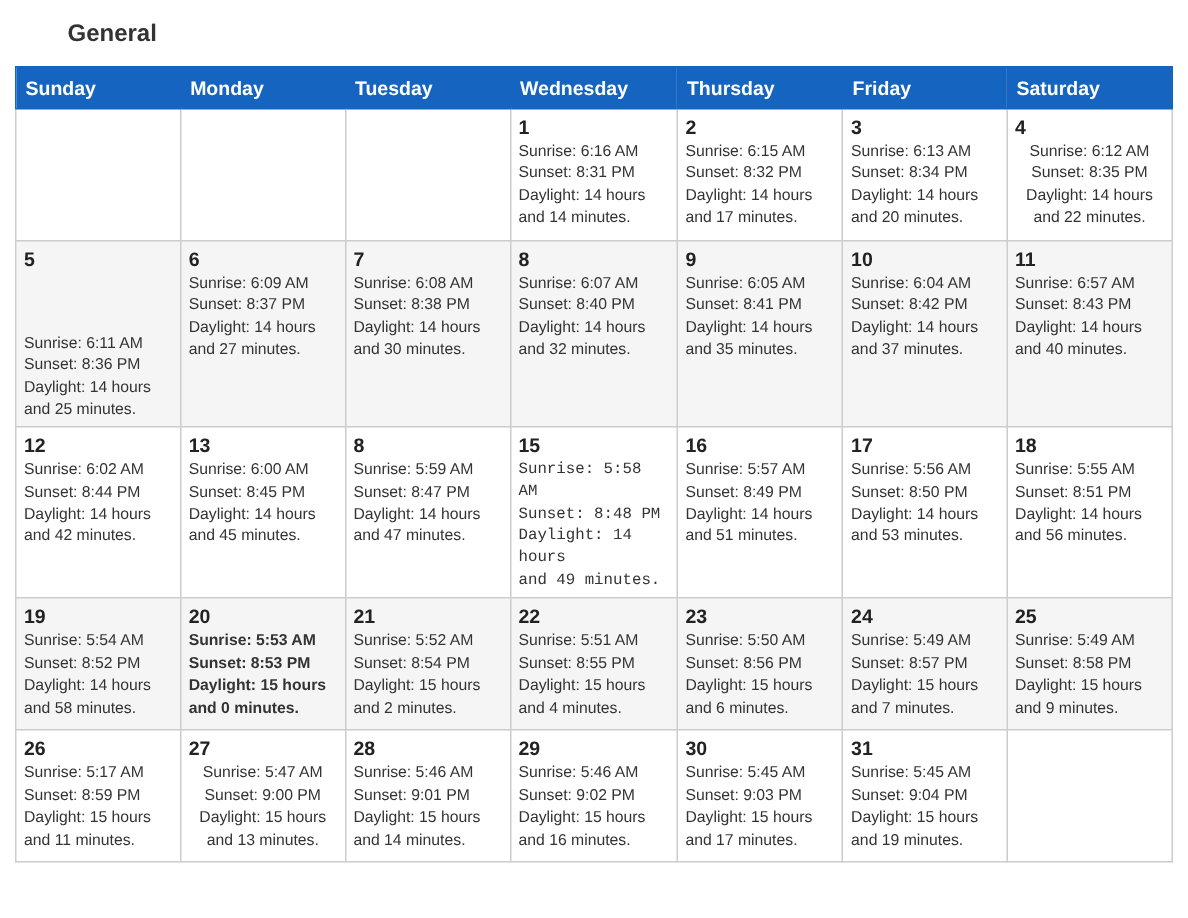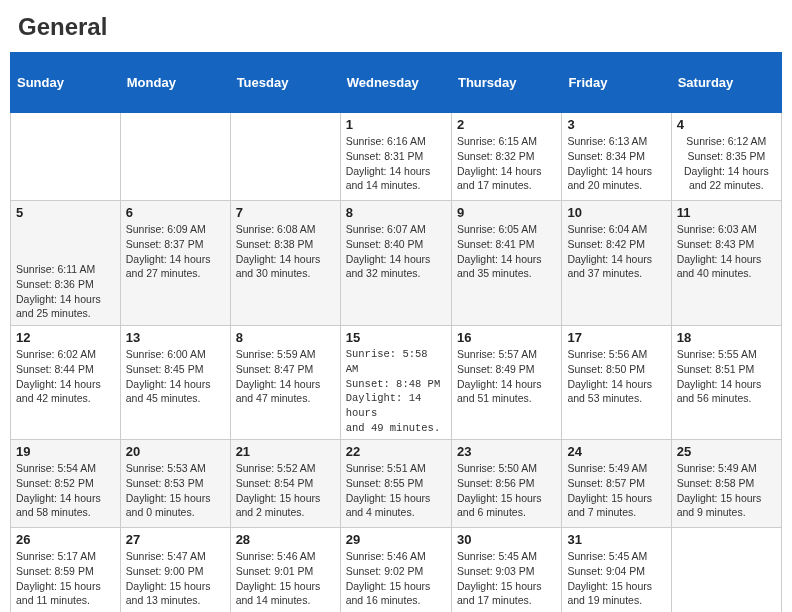--- a/index.html
+++ b/index.html
@@ -16,24 +16,25 @@
       align-items: flex-start;
       margin-bottom: 8px;
       padding: 4px 8px;
     }
     .logo {
       display: flex;
       align-items: center;
       gap: 2px;
     }
     .logo-text {
-      font-size: 24px;
+      font-size: 16px;
       font-weight: bold;
       color: #333;
       line-height: 1.1;
+      margin-left: 27px;
     }
     .logo-text span { display: block; }
     .title-block { text-align: right; }
     .month-year {
       font-size: 36px;
       font-weight: bold;
       color: #222;
       line-height: 1.1;
     }
     .location {
@@ -42,21 +43,21 @@
     }
     .calendar {
       width: 100%;
       border-collapse: collapse;
       font-size: 11px;
     }
     .calendar th {
       background: #1565c0;
       color: #fff;
       text-align: left;
-      padding: 22px 6px;
+      padding: 6px 6px;
       font-size: 13px;
       font-weight: bold;
       border: 1px solid #1565c0;
     }
     .calendar td {
       vertical-align: top;
       border: 1px solid #ccc;
       padding: 4px 5px;
       width: 113px;
       height: 88px;
@@ -183,21 +184,21 @@
         </td>
         <td>
           <span class="day-num">10</span>
           <div class="day-info" style="white-space: pre-line;">Sunrise: 6:04 AM
 Sunset: 8:42 PM
 Daylight: 14 hours
 and 37 minutes.</div>
         </td>
         <td>
           <span class="day-num">11</span>
-          <div class="day-info" style="white-space: pre-line;">Sunrise: 6:03 AM
+          <div class="day-info" style="white-space: pre-line;">Sunrise: 6:57 AM
 Sunset: 8:43 PM
 Daylight: 14 hours
 and 40 minutes.</div>
         </td>
       </tr>
       <tr>
         <td>
           <span class="day-num">12</span>
           <div class="day-info" style="white-space: pre-line;">Sunrise: 6:02 AM
 Sunset: 8:44 PM
@@ -250,21 +251,21 @@
       <tr>
         <td>
           <span class="day-num">19</span>
           <div class="day-info" style="white-space: pre-line;">Sunrise: 5:54 AM
 Sunset: 8:52 PM
 Daylight: 14 hours
 and 58 minutes.</div>
         </td>
         <td>
           <span class="day-num">20</span>
-          <div class="day-info" style="white-space: pre-line;">Sunrise: 5:53 AM
+          <div class="day-info" style="white-space: pre-line; font-weight: bold;">Sunrise: 5:53 AM
 Sunset: 8:53 PM
 Daylight: 15 hours
 and 0 minutes.</div>
         </td>
         <td>
           <span class="day-num">21</span>
           <div class="day-info" style="white-space: pre-line;">Sunrise: 5:52 AM
 Sunset: 8:54 PM
 Daylight: 15 hours
 and 2 minutes.</div>
@@ -301,21 +302,21 @@
       <tr>
         <td>
           <span class="day-num">26</span>
           <div class="day-info" style="white-space: pre-line;">Sunrise: 5:17 AM
 Sunset: 8:59 PM
 Daylight: 15 hours
 and 11 minutes.</div>
         </td>
         <td>
           <span class="day-num">27</span>
-          <div class="day-info" style="white-space: pre-line;">Sunrise: 5:47 AM
+          <div class="day-info" style="white-space: pre-line; text-align: center;">Sunrise: 5:47 AM
 Sunset: 9:00 PM
 Daylight: 15 hours
 and 13 minutes.</div>
         </td>
         <td>
           <span class="day-num">28</span>
           <div class="day-info" style="white-space: pre-line;">Sunrise: 5:46 AM
 Sunset: 9:01 PM
 Daylight: 15 hours
 and 14 minutes.</div>

